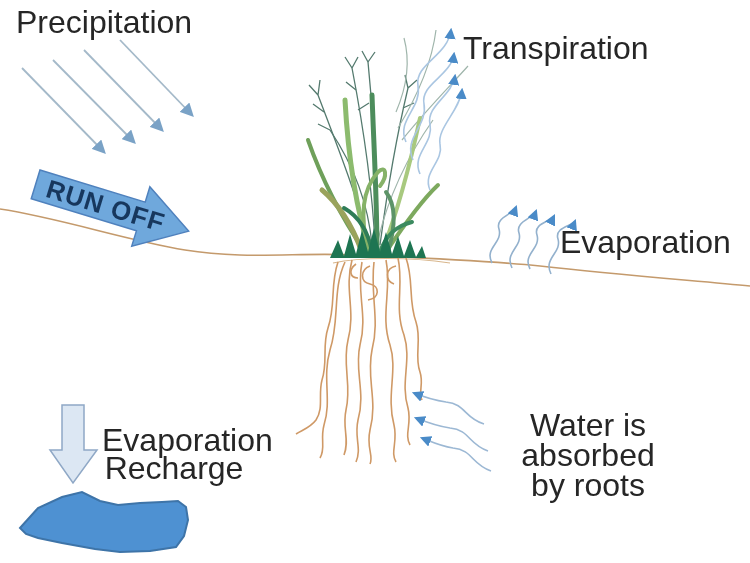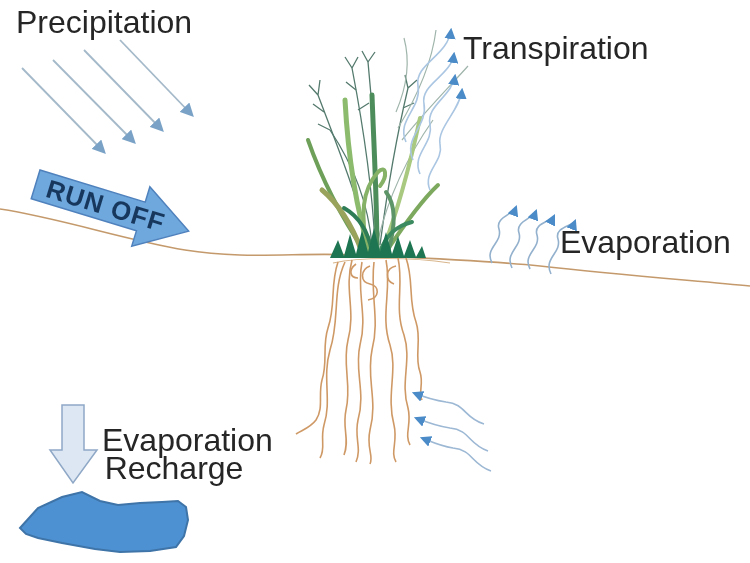--- a/index.html
+++ b/index.html
@@ -126,19 +126,23 @@
 
     <polygon points="20,528 38,508 62,497 82,492 100,501 118,505 140,503 162,502 178,501 186,507 188,520 184,536 176,547 150,551 120,552 95,549 62,543 38,538 26,534" stroke="#3e74a8" stroke-width="2" fill="#4e91d2"></polygon>
   </svg>
 
   <div class="label" style="left:16px;top:8px">Precipitation</div>
 
   <div class="label" style="left:463px;top:34px">Transpiration</div>
 
   <div class="label" style="left:560px;top:228px">Evaporation</div>
 
+  <div class="label label-center" style="left:488px;top:410px;width:200px;line-height:30px">
+    <div>Water is absorbed</div>
+    <div>by roots</div>
+  </div>
 
   <div class="label label-center" style="left:102px;top:426px;width:144px;line-height:28px">
     <div>Evaporation</div>
     <div>Recharge</div>
   </div>
 
 </div>
 
 </body></html>

